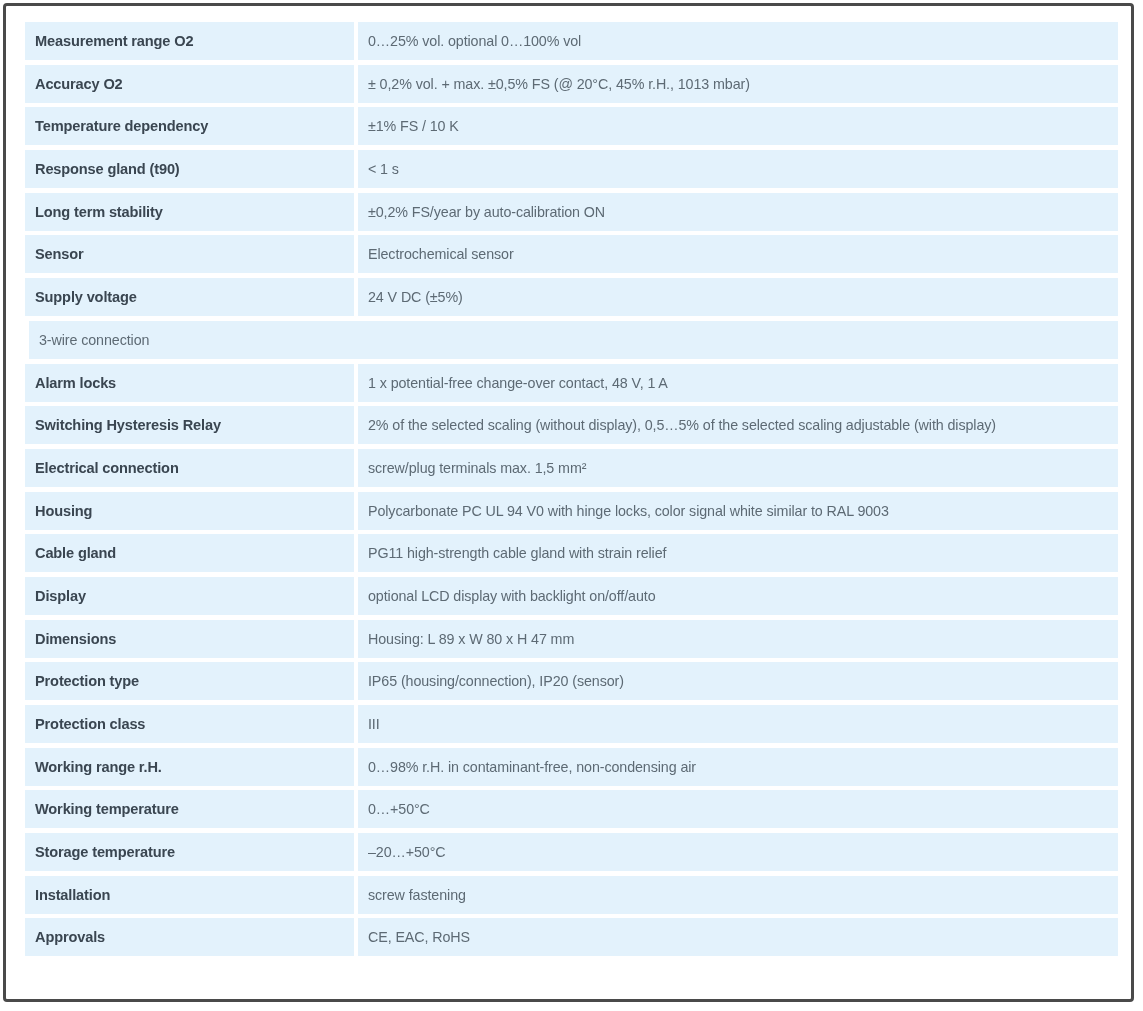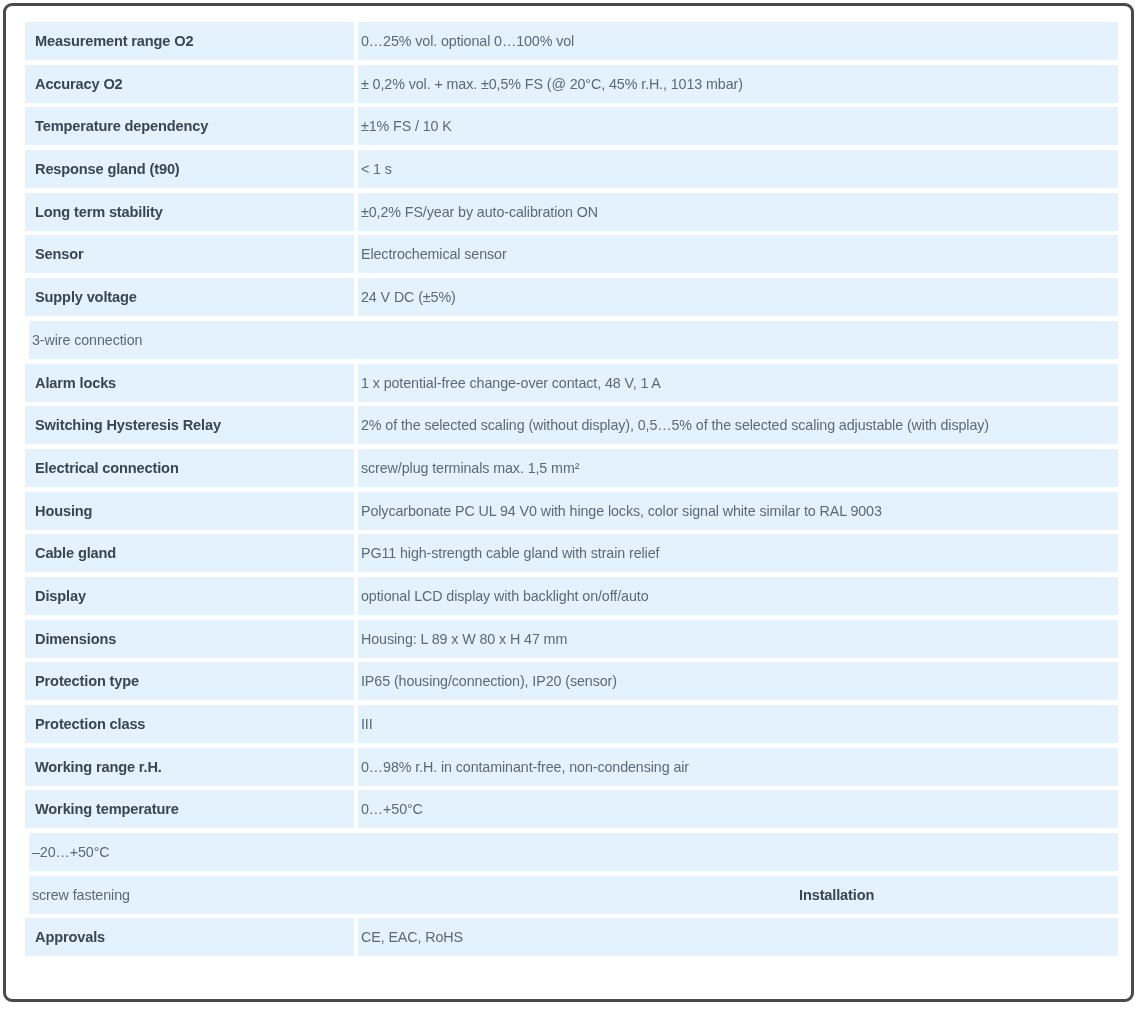--- a/index.html
+++ b/index.html
@@ -15,21 +15,21 @@
   }
 
   #spec-frame {
     position: absolute;
     left: 3px;
     top: 3px;
     width: 1131px;
     height: 999px;
     box-sizing: border-box;
     border: 3px solid #4a4a4a;
-    border-radius: 9px;
+    border-radius: 4px;
     background: #ffffff;
     overflow: hidden;
   }
 
   #spec-table {
     position: absolute;
     left: 19px;
     top: 16px;
     width: 1093px;
   }
@@ -57,21 +57,21 @@
     padding-left: 10px;
     font-size: 14.6px;
     font-weight: bold;
     color: #3a4651;
     letter-spacing: -0.15px;
   }
 
   .spec-value {
     flex: 1 1 auto;
     margin-left: 4px;
-    padding-left: 3px;
+    padding-left: 10px;
     font-size: 14.3px;
     font-weight: normal;
     color: #5d6a74;
     letter-spacing: -0.1px;
   }
 </style>
 </head>
 <body>
 
 <div id="spec-frame">
@@ -145,24 +145,25 @@
       </div>
       <div class="spec-row">
         <div class="spec-cell spec-label">Working range r.H.</div>
         <div class="spec-cell spec-value">0…98% r.H. in contaminant-free, non-condensing air</div>
       </div>
       <div class="spec-row">
         <div class="spec-cell spec-label">Working temperature</div>
         <div class="spec-cell spec-value">0…+50°C</div>
       </div>
       <div class="spec-row">
+        <div class="spec-cell spec-label">Storage temperature</div>
         <div class="spec-cell spec-value">–20…+50°C</div>
       </div>
       <div class="spec-row">
+        <div class="spec-cell spec-label">Installation</div>
         <div class="spec-cell spec-value">screw fastening</div>
-        <div class="spec-cell spec-label">Installation</div>
       </div>
       <div class="spec-row">
         <div class="spec-cell spec-label">Approvals</div>
         <div class="spec-cell spec-value">CE, EAC, RoHS</div>
       </div>
     </div>
 </div>
 
 </body></html>

